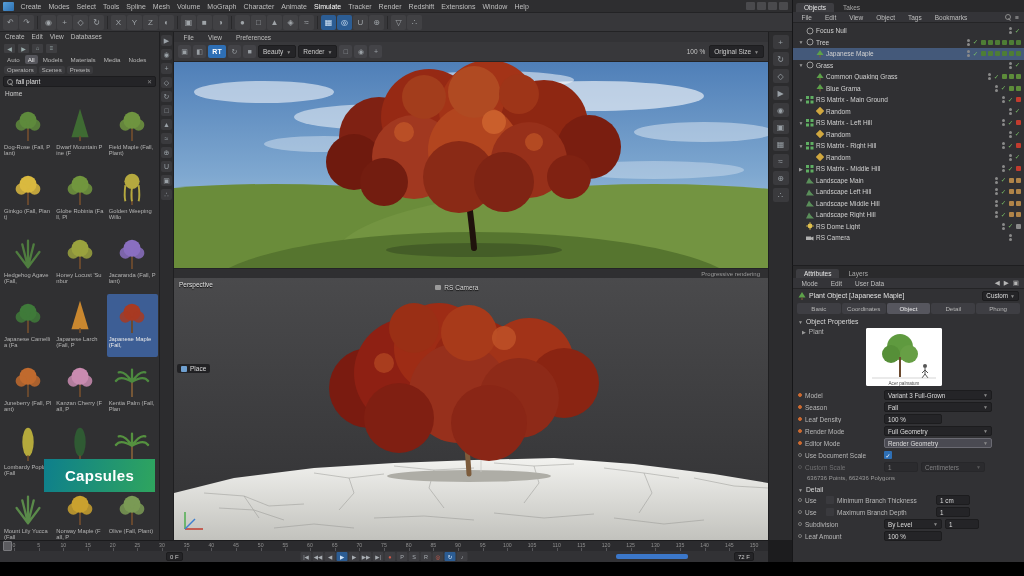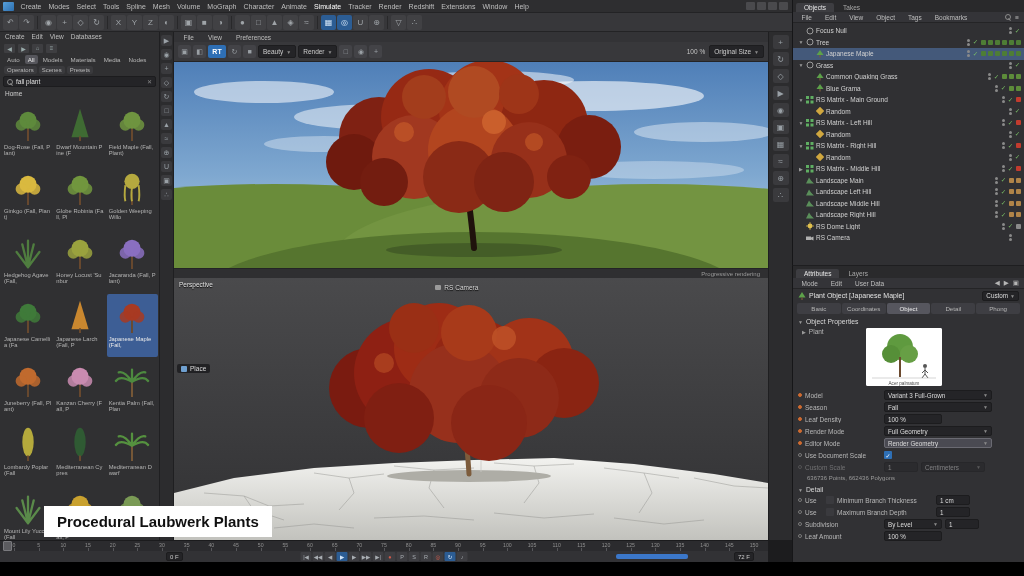--- a/index.html
+++ b/index.html
@@ -1276,14 +1276,14 @@
         <div class="trbtn red">◎</div>
         <div class="trbtn hl">↻</div>
         <div class="trbtn">♪</div>
       </div>
     <div class="range-blue"></div>
     <div class="tr-field" style="left:734px">72 F</div>
   </div>
 
   <div class="bottom-bar"></div>
 
-  <div class="badge-title">Procedural Laubwerk Plants</div>
+  <div class="badge-capsules" id="badge-capsules" style="background: linear-gradient(100deg, rgb(14, 127, 140), rgb(47, 165, 94));">Capsules</div>
 </div>
 
 </body></html>

